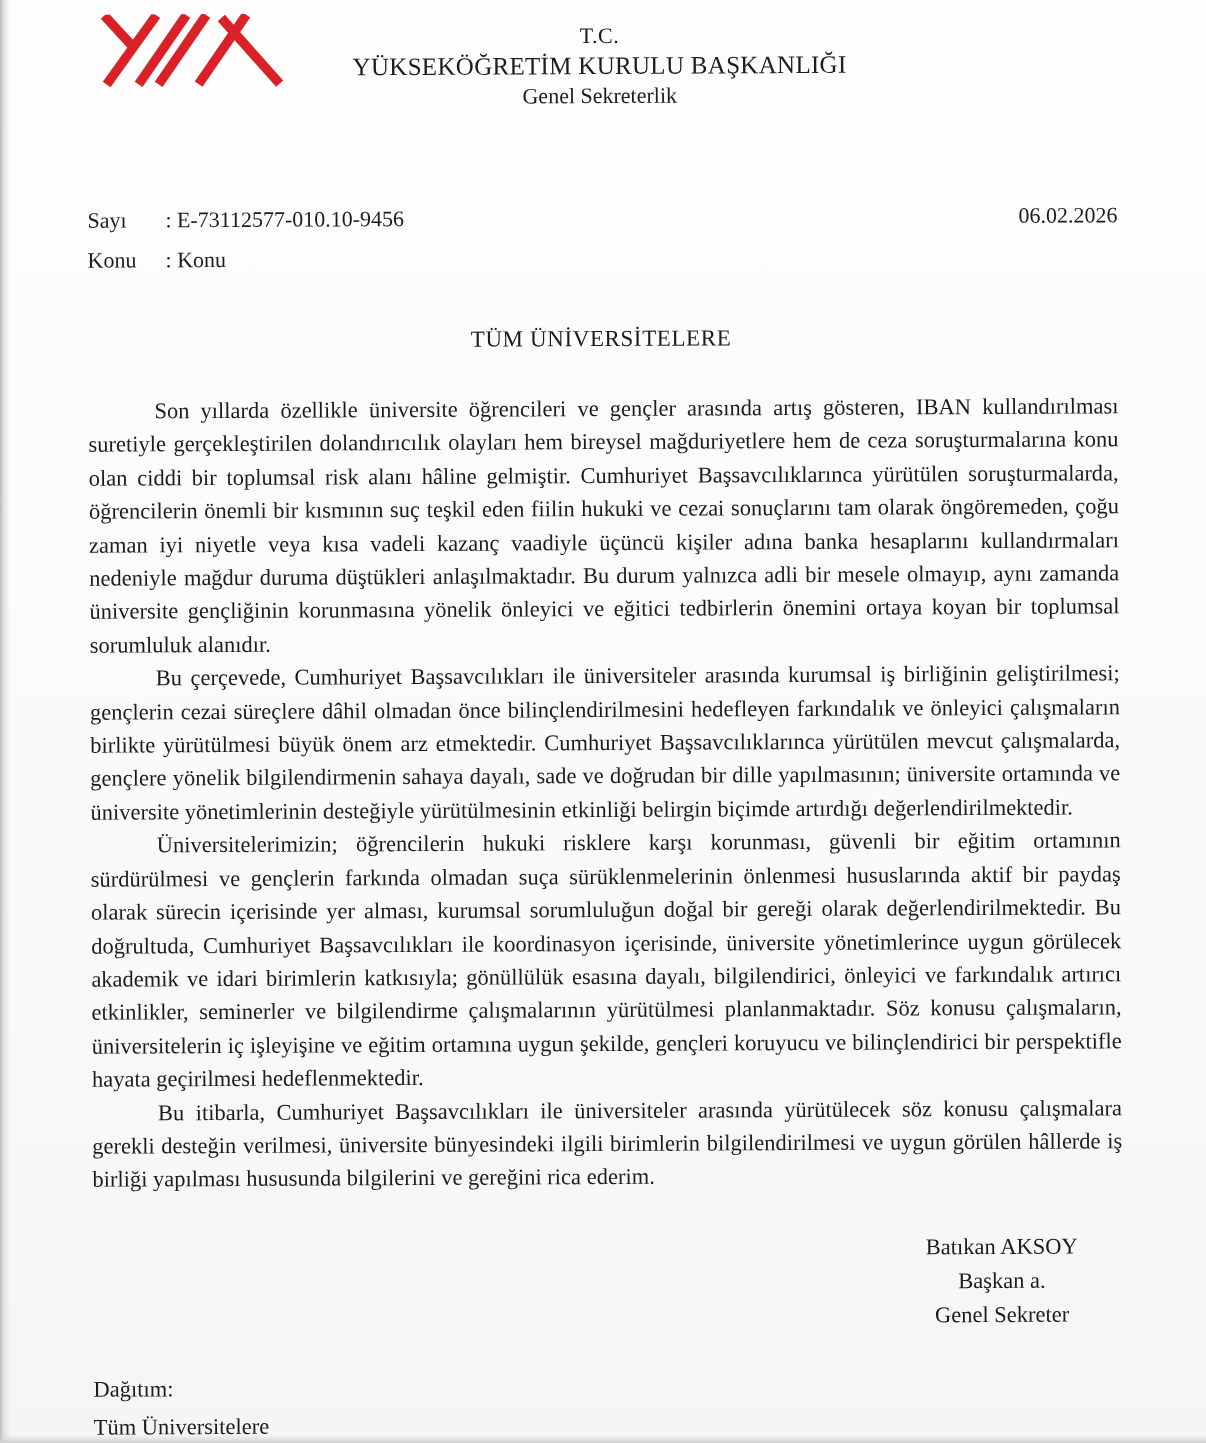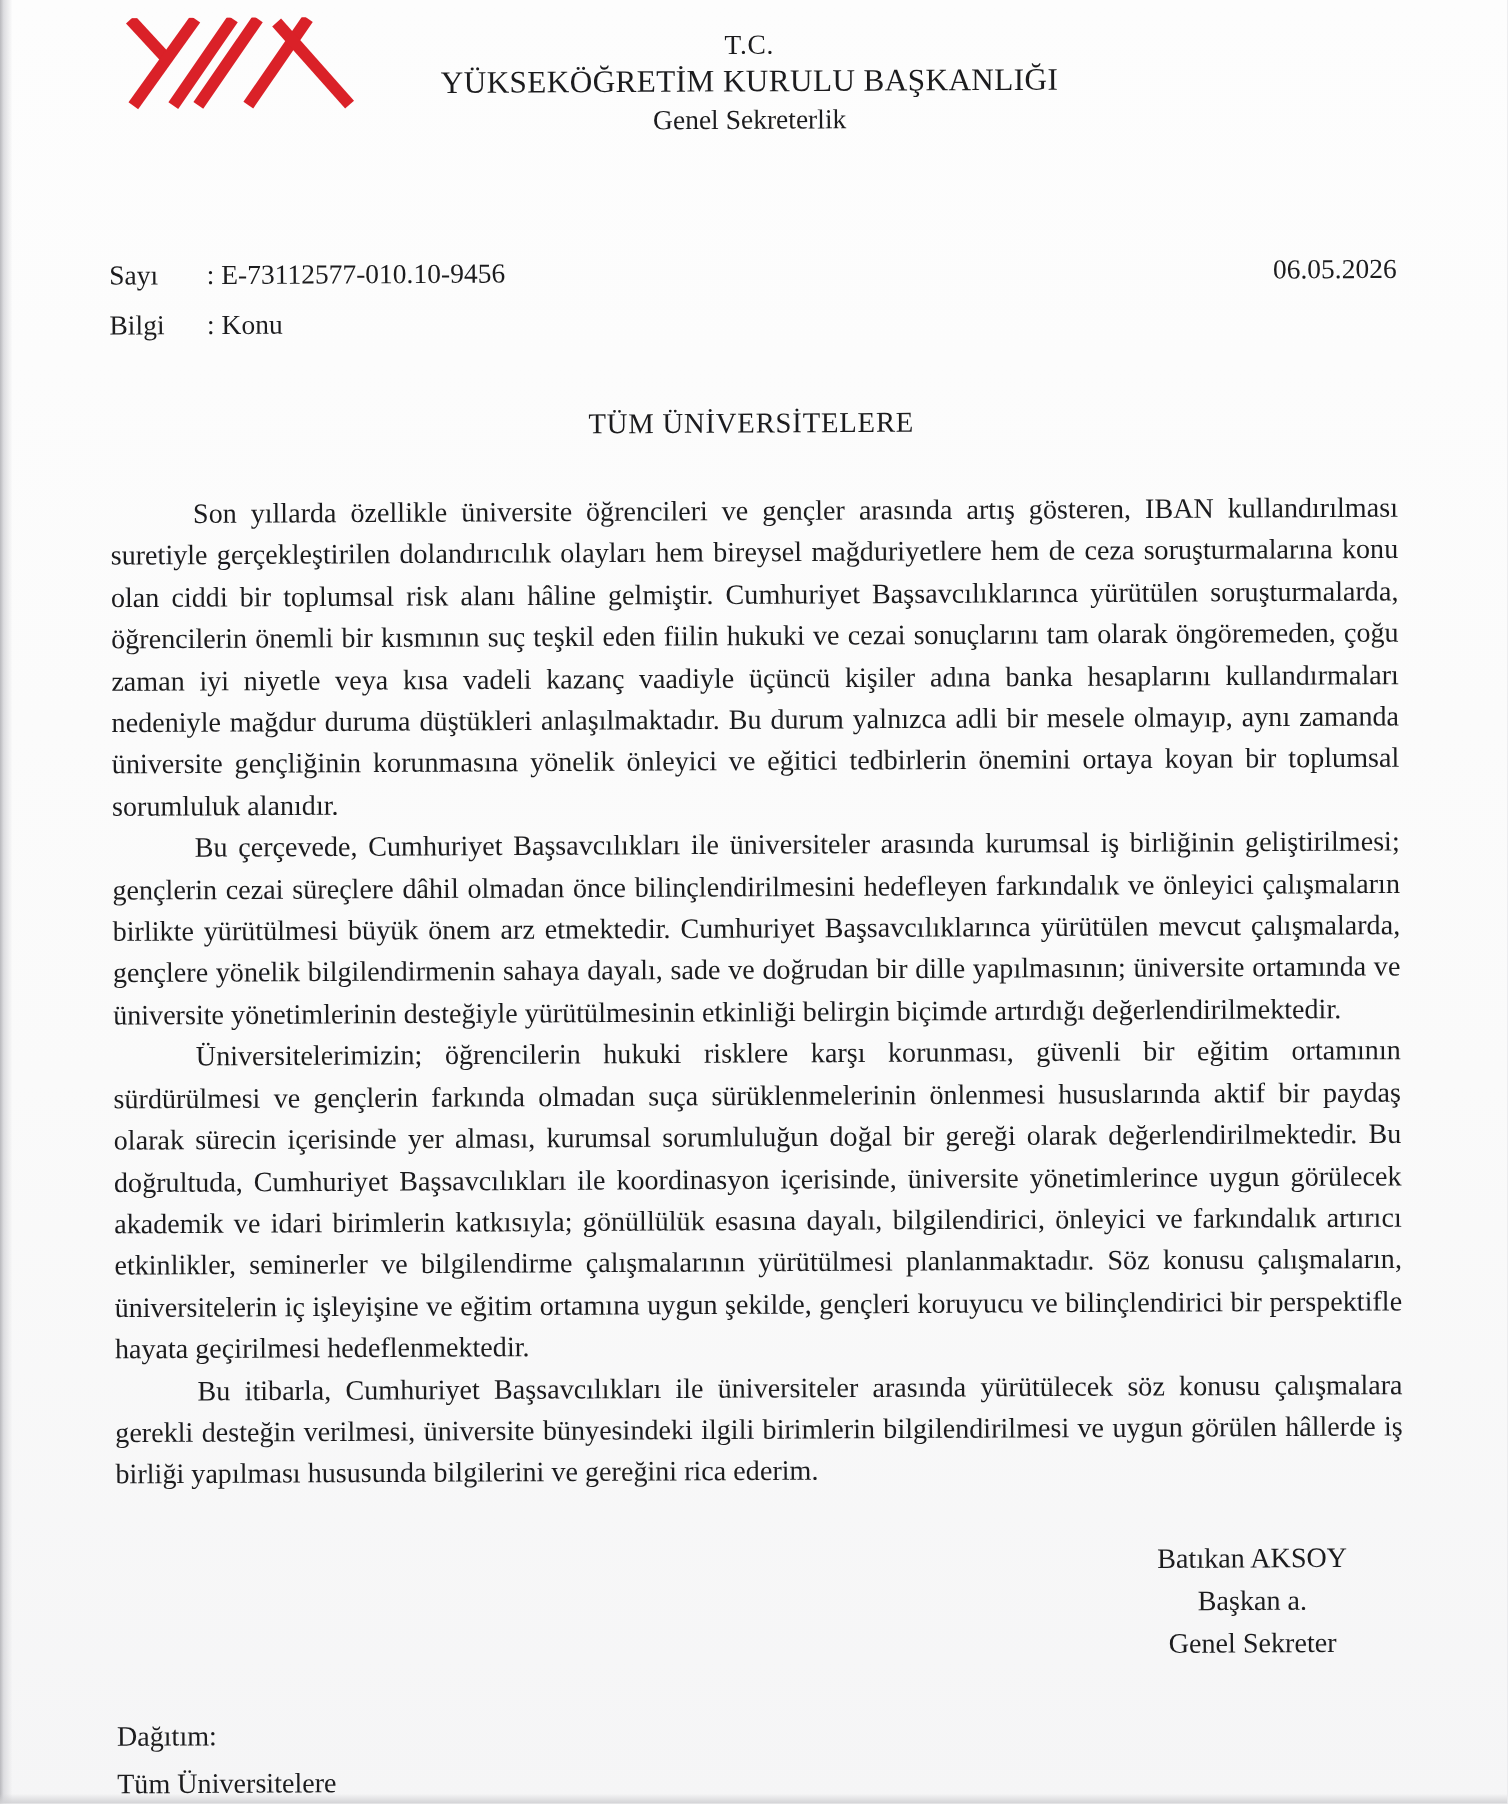--- a/index.html
+++ b/index.html
@@ -140,24 +140,24 @@
       <div class="head-center">
         <div class="head-tc">T.C.</div>
         <div class="head-org">YÜKSEKÖĞRETİM KURULU BAŞKANLIĞI</div>
         <div class="head-unit">Genel Sekreterlik</div>
       </div>
     </div>
 
     <div class="meta">
       <div class="meta-row">
         <span class="meta-label">Sayı</span><span>: E-73112577-010.10-9456</span>
-        <span class="meta-date">06.05.2026</span>
+        <span class="meta-date">06.02.2026</span>
       </div>
       <div class="meta-row">
-        <span class="meta-label">Bilgi</span><span>: Konu</span>
+        <span class="meta-label">Konu</span><span>: Konu</span>
       </div>
     </div>
 
     <div class="recipient">TÜM ÜNİVERSİTELERE</div>
 
     <div class="body-text">
       <p>Son yıllarda özellikle üniversite öğrencileri ve gençler arasında artış gösteren, IBAN kullandırılması suretiyle gerçekleştirilen dolandırıcılık olayları hem bireysel mağduriyetlere hem de ceza soruşturmalarına konu olan ciddi bir toplumsal risk alanı hâline gelmiştir. Cumhuriyet Başsavcılıklarınca yürütülen soruşturmalarda, öğrencilerin önemli bir kısmının suç teşkil eden fiilin hukuki ve cezai sonuçlarını tam olarak öngöremeden, çoğu zaman iyi niyetle veya kısa vadeli kazanç vaadiyle üçüncü kişiler adına banka hesaplarını kullandırmaları nedeniyle mağdur duruma düştükleri anlaşılmaktadır. Bu durum yalnızca adli bir mesele olmayıp, aynı zamanda üniversite gençliğinin korunmasına yönelik önleyici ve eğitici tedbirlerin önemini ortaya koyan bir toplumsal sorumluluk alanıdır.</p>
       <p>Bu çerçevede, Cumhuriyet Başsavcılıkları ile üniversiteler arasında kurumsal iş birliğinin geliştirilmesi; gençlerin cezai süreçlere dâhil olmadan önce bilinçlendirilmesini hedefleyen farkındalık ve önleyici çalışmaların birlikte yürütülmesi büyük önem arz etmektedir. Cumhuriyet Başsavcılıklarınca yürütülen mevcut çalışmalarda, gençlere yönelik bilgilendirmenin sahaya dayalı, sade ve doğrudan bir dille yapılmasının; üniversite ortamında ve üniversite yönetimlerinin desteğiyle yürütülmesinin etkinliği belirgin biçimde artırdığı değerlendirilmektedir.</p>
       <p>Üniversitelerimizin; öğrencilerin hukuki risklere karşı korunması, güvenli bir eğitim ortamının sürdürülmesi ve gençlerin farkında olmadan suça sürüklenmelerinin önlenmesi hususlarında aktif bir paydaş olarak sürecin içerisinde yer alması, kurumsal sorumluluğun doğal bir gereği olarak değerlendirilmektedir. Bu doğrultuda, Cumhuriyet Başsavcılıkları ile koordinasyon içerisinde, üniversite yönetimlerince uygun görülecek akademik ve idari birimlerin katkısıyla; gönüllülük esasına dayalı, bilgilendirici, önleyici ve farkındalık artırıcı etkinlikler, seminerler ve bilgilendirme çalışmalarının yürütülmesi planlanmaktadır. Söz konusu çalışmaların, üniversitelerin iç işleyişine ve eğitim ortamına uygun şekilde, gençleri koruyucu ve bilinçlendirici bir perspektifle hayata geçirilmesi hedeflenmektedir.</p>
       <p>Bu itibarla, Cumhuriyet Başsavcılıkları ile üniversiteler arasında yürütülecek söz konusu çalışmalara gerekli desteğin verilmesi, üniversite bünyesindeki ilgili birimlerin bilgilendirilmesi ve uygun görülen hâllerde iş birliği yapılması hususunda bilgilerini ve gereğini rica ederim.</p>

